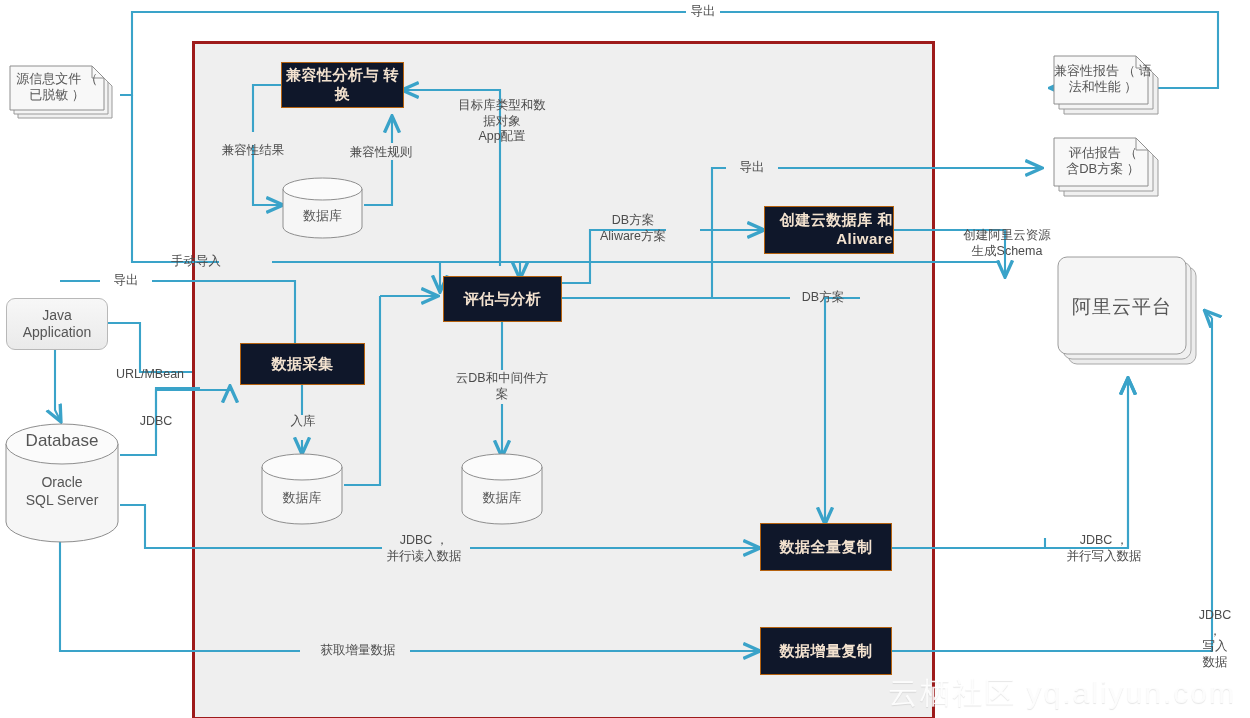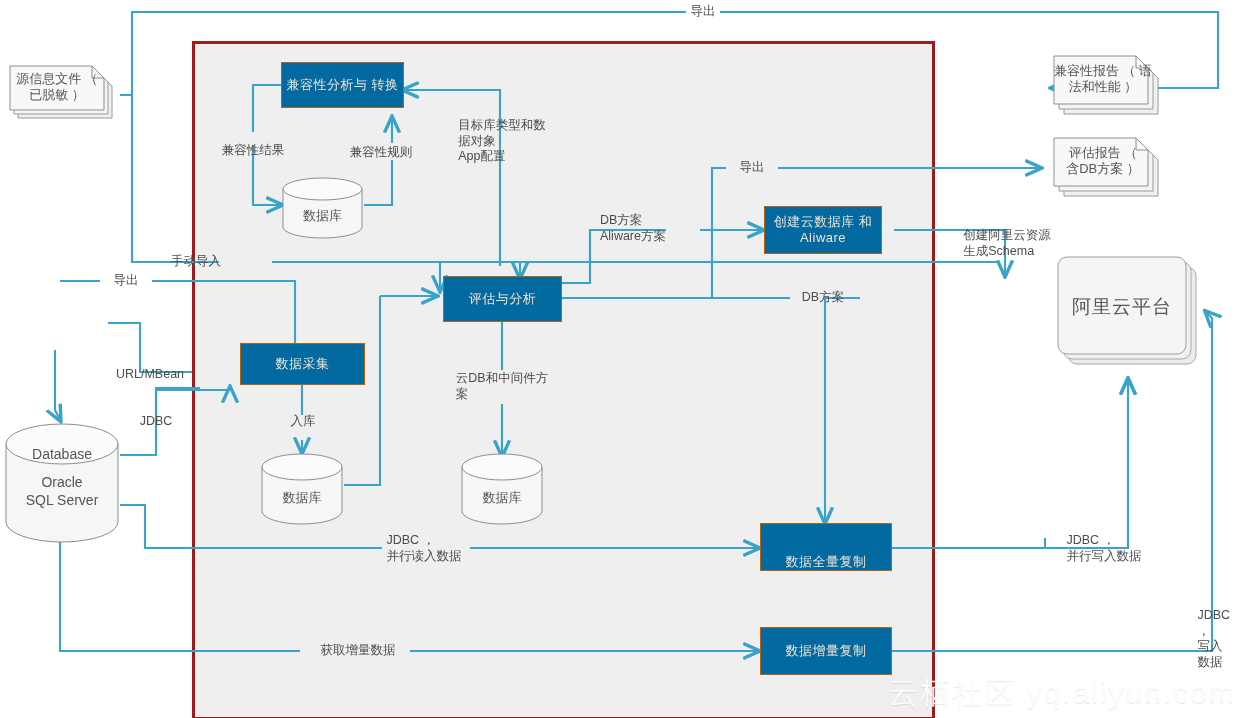--- a/index.html
+++ b/index.html
@@ -4,29 +4,29 @@
 <style>
   html,body{margin:0;padding:0;background:#ffffff;}
   body{width:1250px;height:718px;position:relative;overflow:hidden;
        font-family:"Liberation Sans","DejaVu Sans",sans-serif;color:#555;}
   #stage{position:absolute;left:0;top:0;width:1250px;height:718px;}
   svg#wires{position:absolute;left:0;top:0;width:1250px;height:718px;}
 
   
   .node{position:absolute;box-sizing:border-box;display:flex;align-items:center;
         justify-content:center;text-align:center;line-height:1.25;}
-  .orange{background:#0369a1;border:1px solid #b5620f;color:#f3e2cf;
-          font-size:13px;font-weight:400;letter-spacing:.5px;}
+  .orange{background:#0f172a;border:1px solid #b5620f;color:#f3e2cf;
+          font-size:15px;font-weight:700;letter-spacing:.5px;}
   .cylinder{color:#555;font-size:13px;}
   .doc{color:#555;font-size:13px;}
   .rounded{background:linear-gradient(180deg,#f7f7f7,#eaeaea);border:1px solid #b8b8b8;
            border-radius:9px;color:#555;font-size:14px;}
   .platform{font-size:19px;color:#555;letter-spacing:1px;}
 
-  .label{position:absolute;font-size:12.5px;color:#4c4c4c;
+  .label{position:absolute;font-size:12.5px;color:#4c4c4c;text-align:center;
          line-height:1.25;white-space:pre-line;transform:translateX(-50%);}
 
   
   #region{position:absolute;left:192px;top:41px;width:737px;height:673px;
           border:3px solid #9e1b1b;background:#efefef;}
 
   .watermark{position:absolute;right:14px;bottom:4px;font-size:30px;
              color:rgba(255,255,255,.85);letter-spacing:2px;
              text-shadow:0 1px 1px rgba(0,0,0,.10);pointer-events:none;}
   .wm-cn{color:rgba(255,255,255,.9);}
@@ -134,21 +134,21 @@
       <path d="M2,12 v38 a39.5,11 0 0 0 79,0 v-38" fill="#f6f6f6" stroke="#8e8e8e"></path>
       <ellipse cx="41.5" cy="12" rx="39.5" ry="11" fill="#fbfbfb" stroke="#8e8e8e"></ellipse>
     </svg>
     <span style="position:relative;z-index:2;margin-top:16px;">数据库</span>
   </div>
 
   <div class="node orange" style="left:443px;top:276px;width:119px;height:46px;">
     <span>评估与分析</span>
   </div>
 
-  <div class="node orange" style="left:764px;top:206px;width:118px;height:48px;">
+  <div class="node orange" style="left:764px;top:206px;width:130px;height:48px;text-align:right;">
     <span>创建云数据库
 和Aliware</span>
   </div>
 
   <div class="node doc" style="left:1052px;top:52px;width:120px;height:66px;">
     <svg viewBox="0 0 120 66" style="position:absolute;left:0;top:0;width:120px;height:66px;">
       <path d="M12,14 H94 L106,26 V62 H12 Z" fill="#f0f0f0" stroke="#9a9a9a"></path>
       <path d="M7,9 H89 L101,21 V57 H7 Z" fill="#f4f4f4" stroke="#9a9a9a"></path>
       <path d="M2,4 H84 L96,16 V52 H2 Z" fill="#f8f8f8" stroke="#8e8e8e"></path>
       <path d="M84,4 L84,16 L96,16" fill="none" stroke="#8e8e8e"></path>
@@ -170,27 +170,31 @@
 
   <div class="node platform" style="left:1056px;top:255px;width:146px;height:115px;text-align:right;">
     <svg viewBox="0 0 146 115" style="position:absolute;left:0;top:0;width:146px;height:115px;">
       <rect x="12" y="12" width="128" height="97" rx="9" fill="#ececec" stroke="#a8a8a8"></rect>
       <rect x="7" y="7" width="128" height="97" rx="9" fill="#f0f0f0" stroke="#a8a8a8"></rect>
       <rect x="2" y="2" width="128" height="97" rx="9" fill="#f5f5f5" stroke="#9c9c9c"></rect>
     </svg>
     <span style="position:relative;z-index:2;margin:0 14px 12px 0;">阿里云平台</span>
   </div>
 
+  <div class="node rounded" style="left:6px;top:298px;width:102px;height:52px;white-space:pre-line;">
+    <span>Java
+Application</span>
+  </div>
 
   <div class="node cylinder" style="left:4px;top:422px;width:116px;height:122px;">
     <svg viewBox="0 0 116 122" style="position:absolute;left:0;top:0;width:116px;height:122px;">
       <path d="M2,22 v78 a56,20 0 0 0 112,0 v-78" fill="#f6f6f6" stroke="#8e8e8e"></path>
       <ellipse cx="58" cy="22" rx="56" ry="20" fill="#fbfbfb" stroke="#8e8e8e"></ellipse>
     </svg>
-    <span style="position:absolute;z-index:2;left:0;top:24px;width:116px;font-size:14px;">Database</span>
+    <span style="position:absolute;z-index:2;left:0;top:8px;width:116px;font-size:17px;">Database</span>
     <span style="position:absolute;z-index:2;left:0;top:52px;width:116px;font-size:14px;white-space:pre-line;">Oracle
 SQL Server</span>
   </div>
 
   <div class="node orange" style="left:240px;top:343px;width:125px;height:42px;">
     <span>数据采集</span>
   </div>
 
   <div class="node cylinder" style="left:260px;top:453px;width:84px;height:72px;">
     <svg viewBox="0 0 84 72" style="position:absolute;left:0;top:0;width:84px;height:72px;">
@@ -201,35 +205,35 @@
   </div>
 
   <div class="node cylinder" style="left:460px;top:453px;width:84px;height:72px;">
     <svg viewBox="0 0 84 72" style="position:absolute;left:0;top:0;width:84px;height:72px;">
       <path d="M2,14 v44 a40,13 0 0 0 80,0 v-44" fill="#f6f6f6" stroke="#8e8e8e"></path>
       <ellipse cx="42" cy="14" rx="40" ry="13" fill="#fbfbfb" stroke="#8e8e8e"></ellipse>
     </svg>
     <span style="position:relative;z-index:2;margin-top:18px;">数据库</span>
   </div>
 
-  <div class="node orange" style="left:760px;top:523px;width:132px;height:48px;align-items:flex-end;">
+  <div class="node orange" style="left:760px;top:523px;width:132px;height:48px;">
     <span>数据全量复制</span>
   </div>
 
   <div class="node orange" style="left:760px;top:627px;width:132px;height:48px;">
     <span>数据增量复制</span>
   </div>
 
   <div class="label" style="left:703px;top:4px;">导出</div>
   <div class="label" style="left:752px;top:160px;">导出</div>
   <div class="label" style="left:126px;top:273px;">导出</div>
   <div class="label" style="left:196px;top:254px;">手动导入</div>
   <div class="label" style="left:253px;top:143px;">兼容性结果</div>
   <div class="label" style="left:381px;top:145px;">兼容性规则</div>
-  <div class="label" style="left:502px;top:118px;">目标库类型和数
+  <div class="label" style="left:502px;top:98px;">目标库类型和数
 据对象
 App配置</div>
   <div class="label" style="left:633px;top:213px;">DB方案
 Aliware方案</div>
   <div class="label" style="left:1007px;top:228px;">创建阿里云资源
 生成Schema</div>
   <div class="label" style="left:823px;top:290px;">DB方案</div>
   <div class="label" style="left:502px;top:371px;">云DB和中间件方
 案</div>
   <div class="label" style="left:150px;top:367px;">URL/MBean</div>

